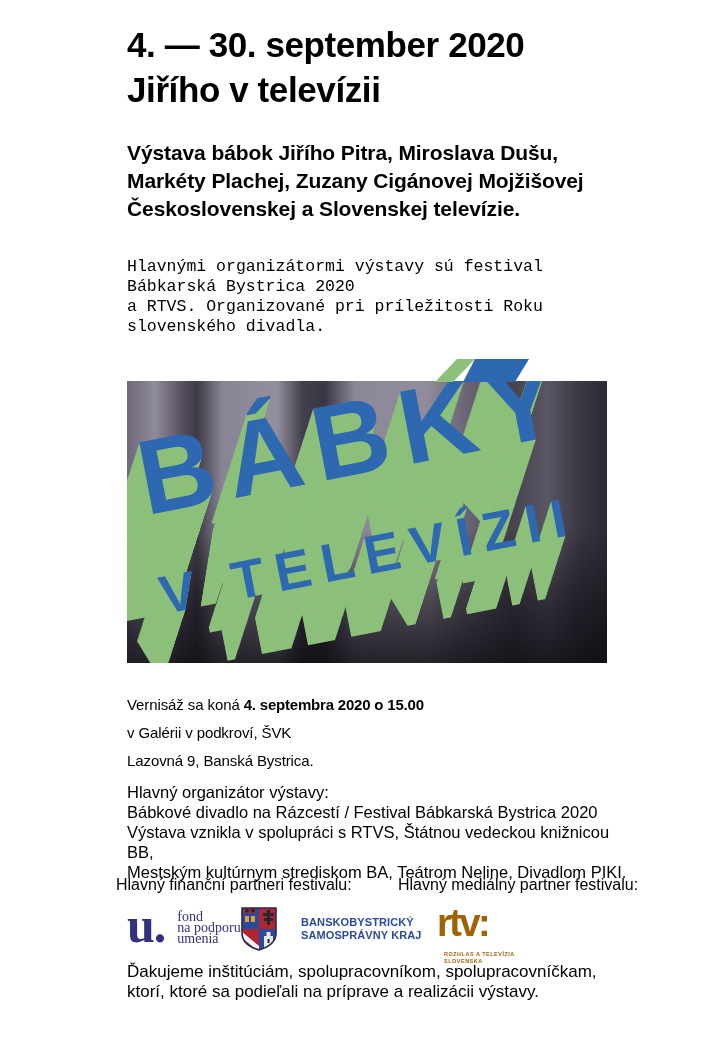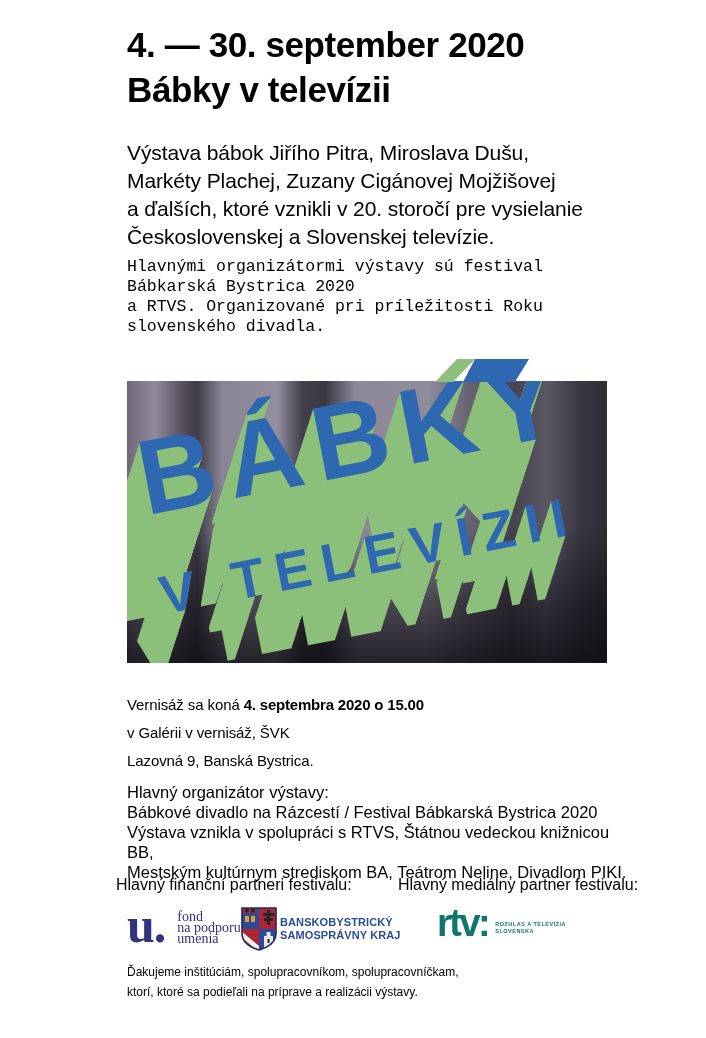--- a/index.html
+++ b/index.html
@@ -4,21 +4,21 @@
 <style>
   html,body { margin:0; padding:0; background:#ffffff; }
   body { width:706px; height:1038px; font-family:"Liberation Sans", sans-serif; color:#000; }
   .poster { position:relative; width:640px; height:1038px; background:#fff; overflow:hidden; }
 
   .blk { position:absolute; left:127px; }
 
   .title { top:22px; font-size:35px; font-weight:bold; line-height:45px; letter-spacing:-0.4px; }
 
   .lead { font-size:21px; line-height:28px; letter-spacing:-0.1px; }
-  .intro { top:139px; }
+  .intro { top:139px;font-weight:bold; }
   .orgnote { top:257px; font-size:16.5px; line-height:20px;font-family:Liberation Mono, monospace; }
   .invite { top:314px; font-size:21.5px; }
 
   .photo-wrap { position:absolute; left:127px; top:381px; width:480px; height:282px; }
   .photo { position:absolute; inset:0; overflow:hidden;
     background:
       linear-gradient(to bottom, rgba(0,0,0,0) 52%, rgba(14,12,18,0.5) 76%, rgba(12,10,16,0.82) 100%),
       linear-gradient(to right,
         #6e6879 0px, #908b9b 28px, #56505f 55px, #3e3a46 70px, #898495 95px,
         #948f9f 150px, #433f4b 175px, #3a3643 198px, #8d8898 228px, #918c9c 300px,
@@ -35,41 +35,40 @@
 
   .partner-label { position:absolute; top:876px; font-size:16px; }
   .partner-label.left { left:116px; }
   .partner-label.right { left:398px; }
 
   .logo { position:absolute; display:flex; align-items:flex-start; }
   .logo-fpu { left:127px; top:908px; color:#32327e; }
   .fpu-mark { font-family:"Liberation Serif", serif; font-weight:bold; font-size:50px; line-height:34px; letter-spacing:-1px; }
   .fpu-text { margin-left:12px; margin-top:3px; font-family:"Liberation Serif", serif; font-weight:normal; font-size:14px; line-height:11px; }
   .logo-bbsk { left:240px; top:906px; color:#2b4a9b; }
-  .bbsk-text { margin-left:2px; margin-top:10px; font-weight:bold; font-size:11px; line-height:12.5px; letter-spacing:0.1px; }
-  .logo-rtvs { left:437px; top:908px; color:#0f766e; }
+  .bbsk-text { margin-left:23px; margin-top:10px; font-weight:bold; font-size:11px; line-height:12.5px; letter-spacing:0.1px; }
+  .logo-rtvs { left:437px; top:908px; color:#a16207;flex-direction:column; }
   .rtvs-mark { font-weight:bold; font-size:38px; line-height:30px; letter-spacing:-2.5px; }
   .rtvs-text { margin-left:7px; margin-top:13px; font-weight:bold; font-size:5.5px; line-height:6.5px; letter-spacing:0.5px; }
 
-  .thanks { top:962px; font-size:12px; line-height:20px; }
+  .thanks { top:962px; font-size:17px; line-height:20px; }
 </style>
 </head>
 <body>
 
 <div class="poster">
 
   <h1 class="blk title" style="margin:0;">
     <div>4. — 30. september 2020</div>
-    <div>Bábky v televízii</div>
+    <div>Jiřího v televízii</div>
   </h1>
 
   <div class="blk lead intro">
     <div>Výstava bábok Jiřího Pitra, Miroslava Dušu,</div>
     <div>Markéty Plachej, Zuzany Cigánovej Mojžišovej</div>
-    <div>a ďalších, ktoré vznikli v 20. storočí pre vysielanie</div>
     <div>Československej a Slovenskej televízie.</div>
   </div>
 
   <div class="blk orgnote">
     <div>Hlavnými organizátormi výstavy sú festival Bábkarská Bystrica 2020</div>
     <div>a RTVS. Organizované pri príležitosti Roku slovenského divadla.</div>
   </div>
 
 
   <div class="photo-wrap">
@@ -78,21 +77,21 @@
       <div class="art art-2" style="text-shadow: rgb(140, 192, 123) -0.6px 1px 0px, rgb(140, 192, 123) -1.1px 2px 0px, rgb(140, 192, 123) -1.7px 3px 0px, rgb(140, 192, 123) -2.2px 4px 0px, rgb(140, 192, 123) -2.8px 5px 0px, rgb(140, 192, 123) -3.3px 6px 0px, rgb(140, 192, 123) -3.9px 7px 0px, rgb(140, 192, 123) -4.4px 8px 0px, rgb(140, 192, 123) -5px 9px 0px, rgb(140, 192, 123) -5.5px 10px 0px, rgb(140, 192, 123) -6.1px 11px 0px, rgb(140, 192, 123) -6.6px 12px 0px, rgb(140, 192, 123) -7.2px 13px 0px, rgb(140, 192, 123) -7.7px 14px 0px, rgb(140, 192, 123) -8.3px 15px 0px, rgb(140, 192, 123) -8.8px 16px 0px, rgb(140, 192, 123) -9.4px 17px 0px, rgb(140, 192, 123) -9.9px 18px 0px, rgb(140, 192, 123) -10.5px 19px 0px, rgb(140, 192, 123) -11px 20px 0px, rgb(140, 192, 123) -11.6px 21px 0px, rgb(140, 192, 123) -12.1px 22px 0px, rgb(140, 192, 123) -12.7px 23px 0px, rgb(140, 192, 123) -13.2px 24px 0px, rgb(140, 192, 123) -13.8px 25px 0px, rgb(140, 192, 123) -14.3px 26px 0px, rgb(140, 192, 123) -14.9px 27px 0px, rgb(140, 192, 123) -15.4px 28px 0px, rgb(140, 192, 123) -16px 29px 0px, rgb(140, 192, 123) -16.5px 30px 0px, rgb(140, 192, 123) -17.1px 31px 0px, rgb(140, 192, 123) -17.6px 32px 0px, rgb(140, 192, 123) -18.2px 33px 0px, rgb(140, 192, 123) -18.7px 34px 0px, rgb(140, 192, 123) -19.3px 35px 0px, rgb(140, 192, 123) -19.8px 36px 0px, rgb(140, 192, 123) -20.4px 37px 0px, rgb(140, 192, 123) -20.9px 38px 0px, rgb(140, 192, 123) -21.5px 39px 0px, rgb(140, 192, 123) -22px 40px 0px, rgb(140, 192, 123) -22.6px 41px 0px, rgb(140, 192, 123) -23.1px 42px 0px, rgb(140, 192, 123) -23.7px 43px 0px, rgb(140, 192, 123) -24.2px 44px 0px, rgb(140, 192, 123) -24.8px 45px 0px, rgb(140, 192, 123) -25.3px 46px 0px, rgb(140, 192, 123) -25.9px 47px 0px, rgb(140, 192, 123) -26.4px 48px 0px, rgb(140, 192, 123) -27px 49px 0px, rgb(140, 192, 123) -27.5px 50px 0px, rgb(140, 192, 123) -28.1px 51px 0px, rgb(140, 192, 123) -28.6px 52px 0px, rgb(140, 192, 123) -29.2px 53px 0px, rgb(140, 192, 123) -29.7px 54px 0px, rgb(140, 192, 123) -30.3px 55px 0px, rgb(140, 192, 123) -30.8px 56px 0px, rgb(140, 192, 123) -31.4px 57px 0px, rgb(140, 192, 123) -31.9px 58px 0px;">V TELEVÍZII</div>
     </div>
     <svg class="poke" viewBox="0 0 104 23">
       <polygon points="2,23 24,0 42,0 20,23" fill="#8cc07b"></polygon>
       <polygon points="30,23 42,0 96,0 82,23" fill="#2e68b0"></polygon>
     </svg>
   </div>
 
   <div class="blk lead vernisaz">
     <div><span>Vernisáž sa koná </span><b>4. septembra 2020 o 15.00</b></div>
-    <div>v Galérii v vernisáž, ŠVK</div>
+    <div>v Galérii v podkroví, ŠVK</div>
     <div>Lazovná 9, Banská Bystrica.</div>
   </div>
 
   <div class="blk organizer">
     <div>Hlavný organizátor výstavy:</div>
     <div>Bábkové divadlo na Rázcestí / Festival Bábkarská Bystrica 2020</div>
     <div>Výstava vznikla v spolupráci s RTVS, Štátnou vedeckou knižnicou BB,</div>
     <div>Mestským kultúrnym strediskom BA, Teátrom Neline, Divadlom PIKI.</div>
   </div>
 

